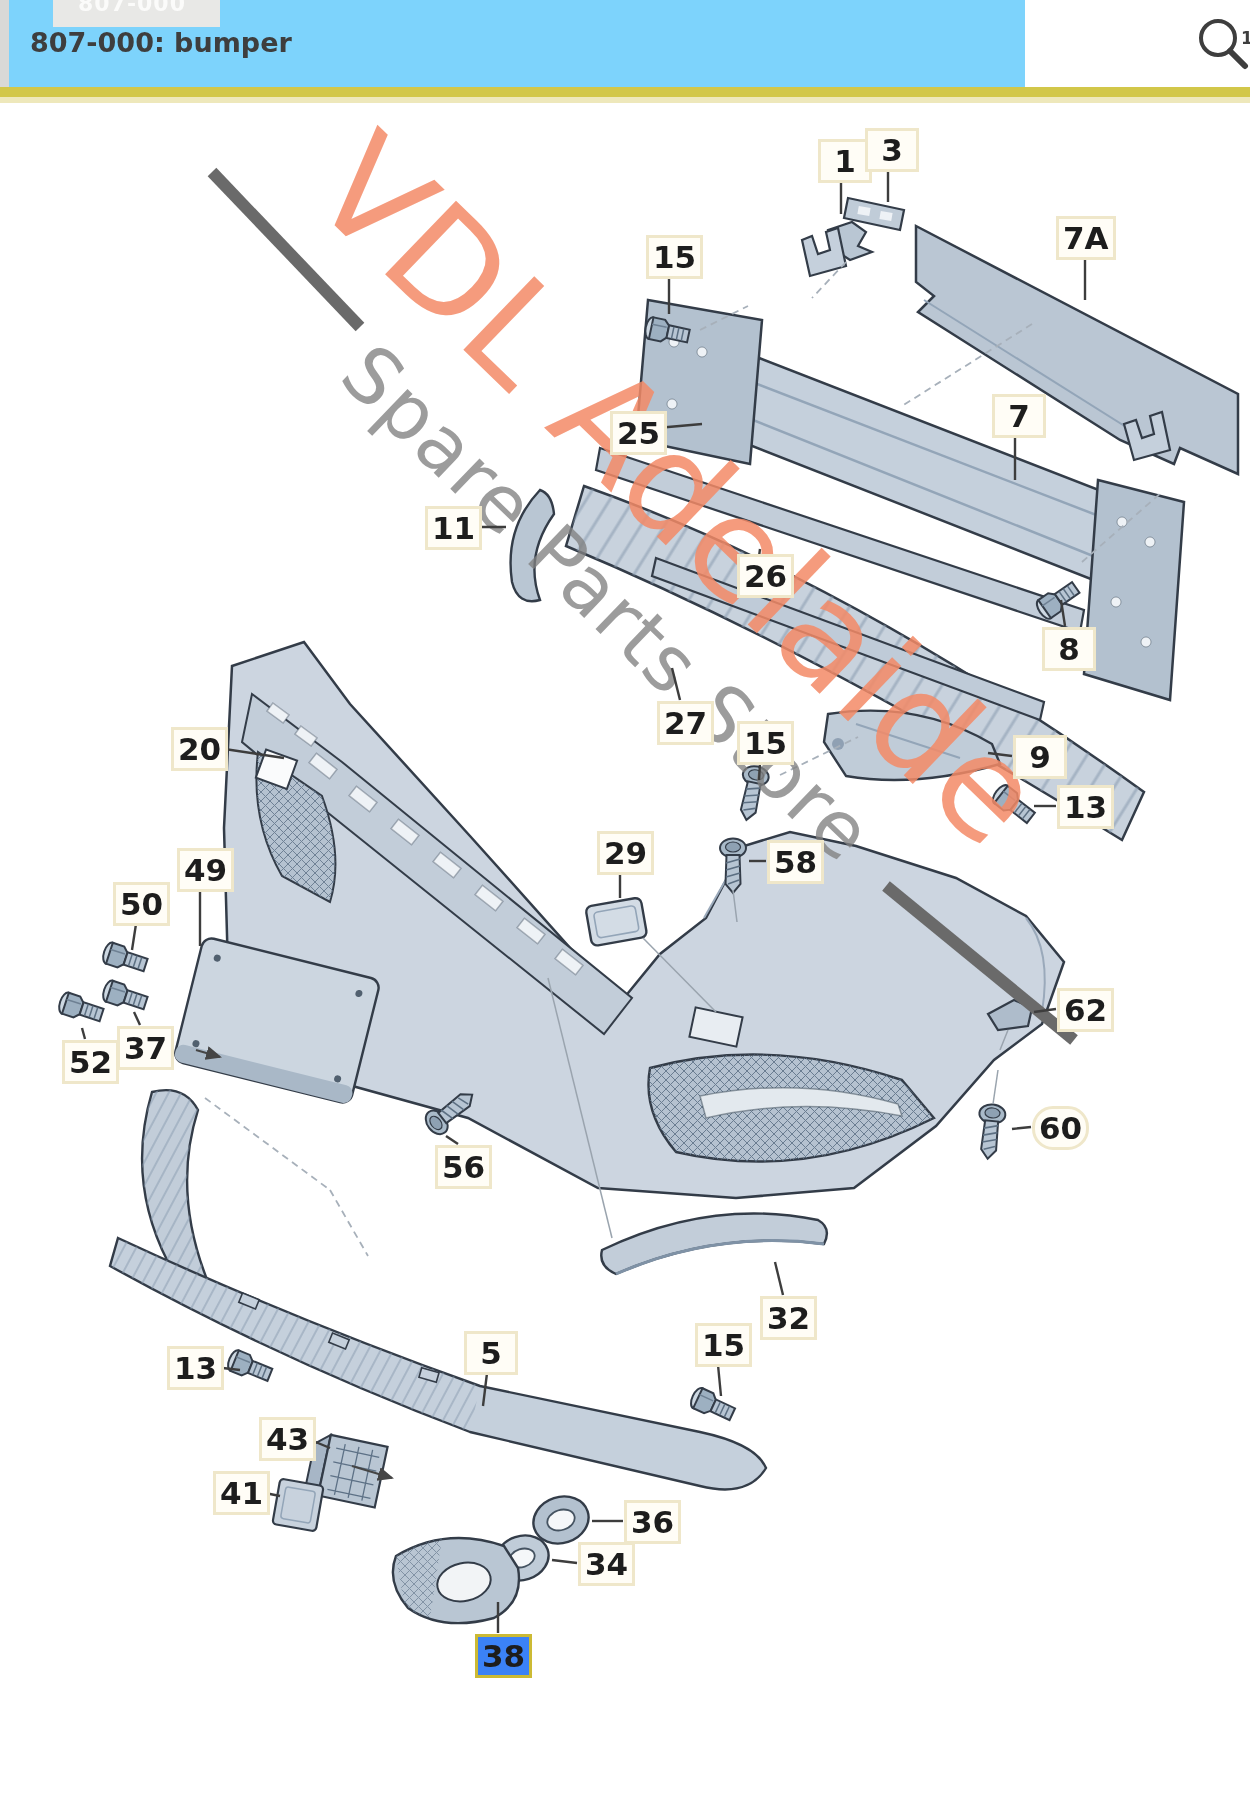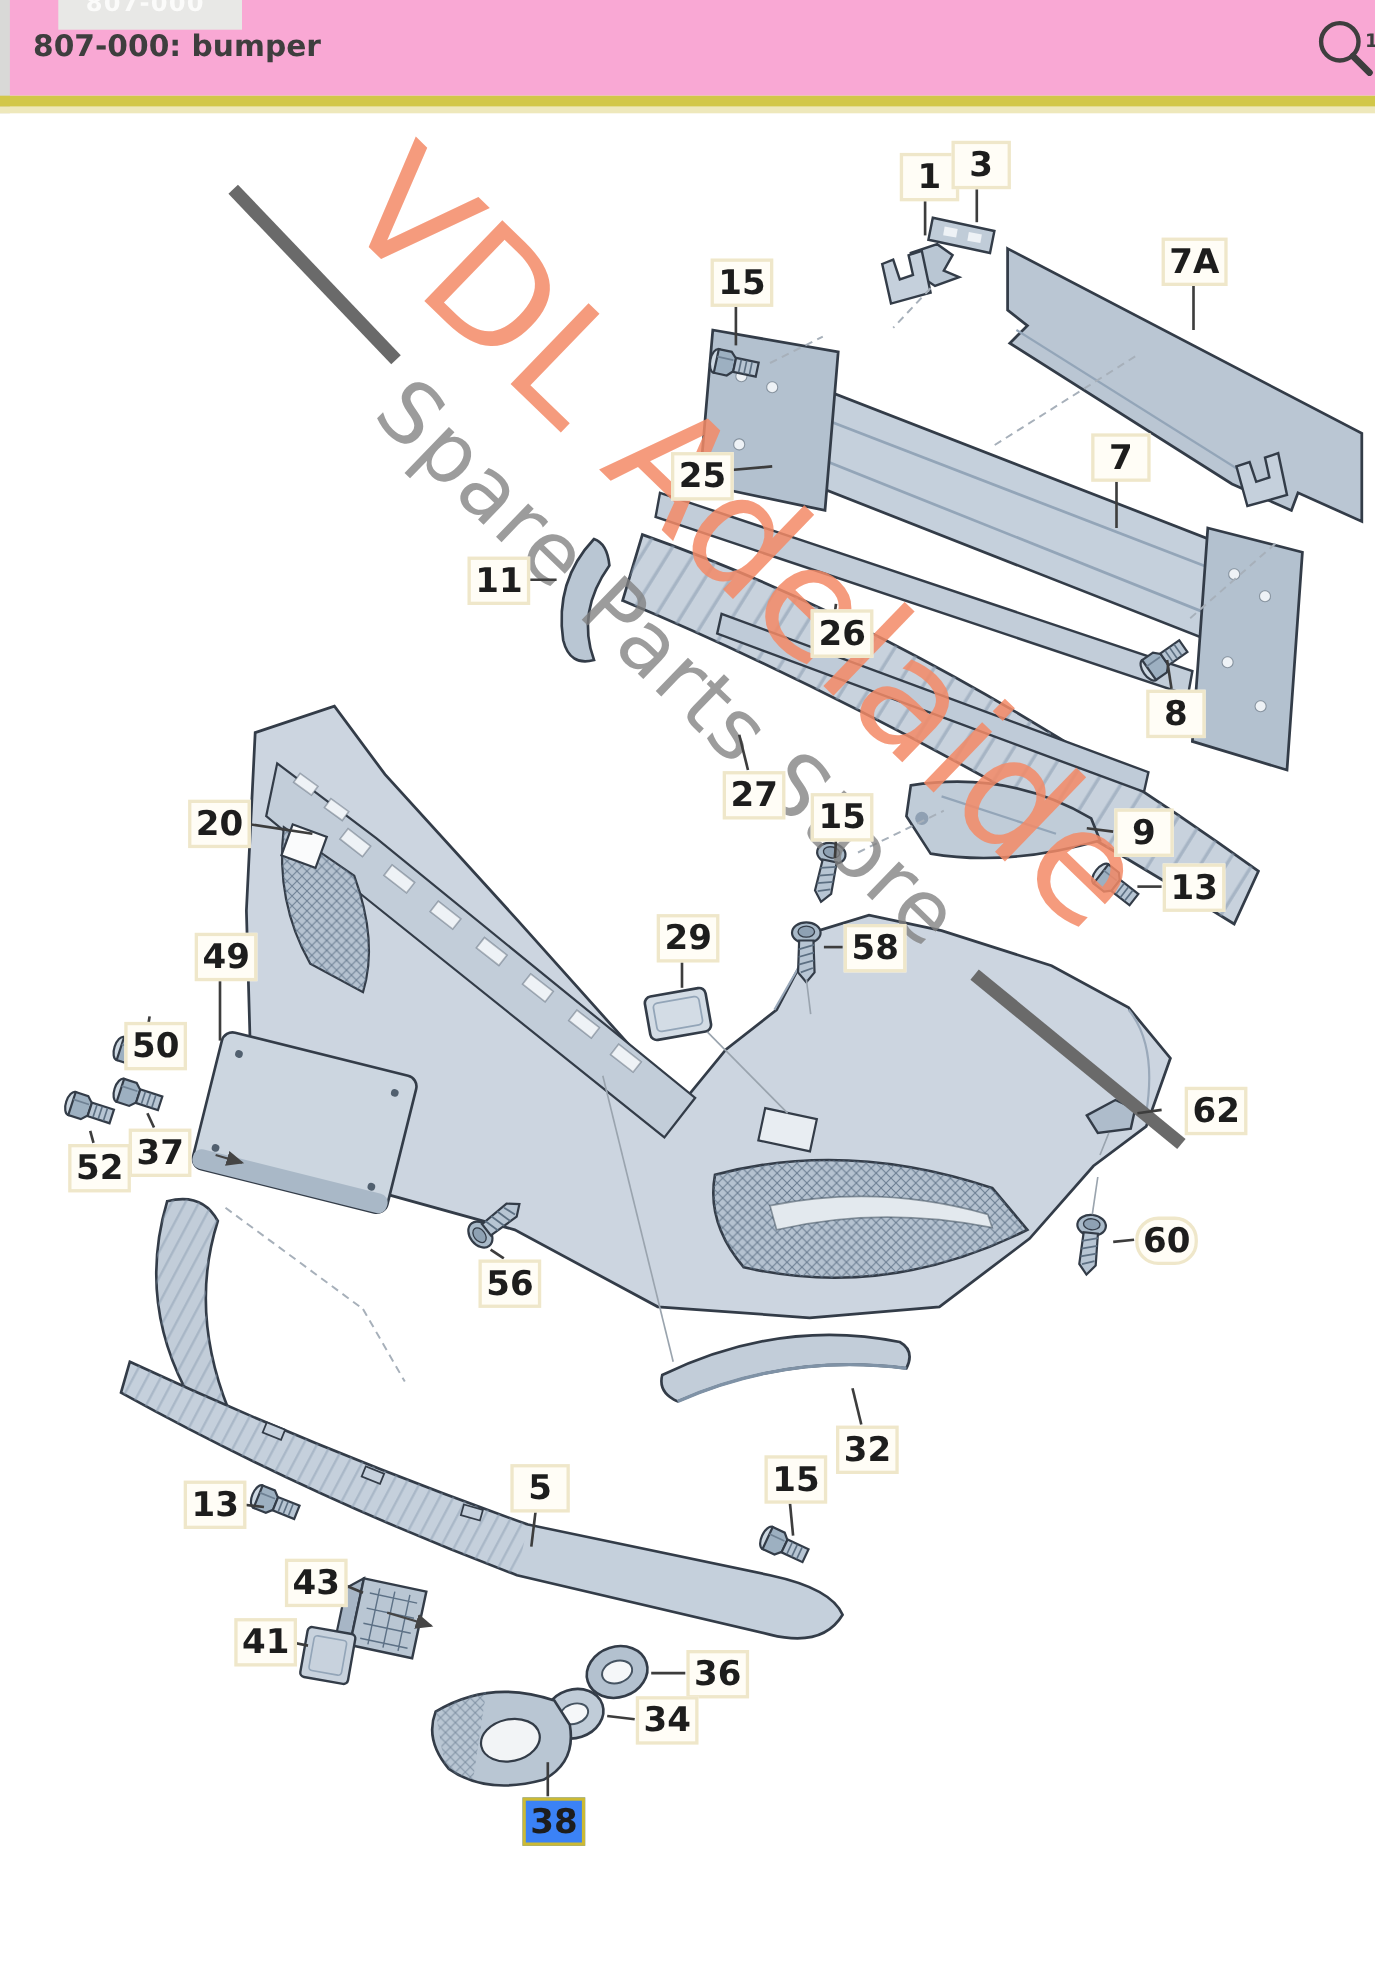--- a/index.html
+++ b/index.html
@@ -1,21 +1,21 @@
 <!DOCTYPE html>
 <html><head>
 <meta charset="utf-8">
 <style>
   html,body{margin:0;padding:0;}
   body{width:1250px;height:1800px;overflow:hidden;background:#ffffff;
        font-family:"DejaVu Sans",sans-serif;position:relative;}
   #page{position:absolute;inset:0;width:1250px;height:1800px;overflow:hidden;background:#fff;}
 
   
-  #header{position:absolute;left:0;top:0;width:1250px;height:87px;background:#f9a8d4;}
+  #header{position:absolute;left:0;top:0;width:1025px;height:87px;background:#7dd3fc;}
   #edge-strip{position:absolute;left:0;top:0;width:9px;height:103px;background:#d9d9d7;}
   #crumb-tab{position:absolute;left:53px;top:0;width:167px;height:27px;background:#e8e8e6;overflow:hidden;}
   #crumb-tab span{display:block;position:relative;top:-9px;padding-left:25px;
       font-weight:bold;font-size:22px;color:#fbfbfa;letter-spacing:1px;}
   #page-title{position:absolute;left:30px;top:27px;font-size:27px;font-weight:bold;color:#3e3e3e;}
   #yellow-bar{position:absolute;left:0;top:87px;width:1250px;height:10px;background:#d2c749;}
   #yellow-bar-soft{position:absolute;left:0;top:97px;width:1250px;height:6px;background:#eee8bb;}
   #search-zone{position:absolute;left:1196px;top:14px;width:54px;height:56px;}
   #search-badge{position:absolute;left:1241px;top:28px;font-size:17px;font-weight:bold;color:#3e3e3e;}
 
@@ -302,24 +302,24 @@
       <div class="plabel" style="left: 992px; top: 394px;">7</div>
       <div class="plabel" style="left: 1042px; top: 627px;">8</div>
       <div class="plabel" style="left: 657px; top: 701px;">27</div>
       <div class="plabel" style="left: 171px; top: 727px;">20</div>
       <div class="plabel" style="left: 737px; top: 721px;">15</div>
       <div class="plabel" style="left: 1013px; top: 735px;">9</div>
       <div class="plabel" style="left: 1057px; top: 785px;">13</div>
       <div class="plabel" style="left: 597px; top: 831px;">29</div>
       <div class="plabel" style="left: 767px; top: 840px;">58</div>
       <div class="plabel" style="left: 177px; top: 848px;">49</div>
-      <div class="plabel" style="left: 113px; top: 882px; margin-top: 47px;">50</div>
+      <div class="plabel" style="left: 113px; top: 882px;">50</div>
       <div class="plabel" style="left: 117px; top: 1026px;">37</div>
       <div class="plabel" style="left: 62px; top: 1040px;">52</div>
-      <div class="plabel" style="left: 1057px; top: 988px; margin-left: 20px;">62</div>
+      <div class="plabel" style="left: 1057px; top: 988px;">62</div>
       <div class="plabel" style="left: 1032px; top: 1106px; border-radius: 21px;">60</div>
       <div class="plabel" style="left: 435px; top: 1145px;">56</div>
       <div class="plabel" style="left: 760px; top: 1296px;">32</div>
       <div class="plabel" style="left: 695px; top: 1323px;">15</div>
       <div class="plabel" style="left: 464px; top: 1331px;">5</div>
       <div class="plabel" style="left: 167px; top: 1346px;">13</div>
       <div class="plabel" style="left: 259px; top: 1417px;">43</div>
       <div class="plabel" style="left: 213px; top: 1471px;">41</div>
       <div class="plabel" style="left: 624px; top: 1500px;">36</div>
       <div class="plabel" style="left: 578px; top: 1542px;">34</div>

